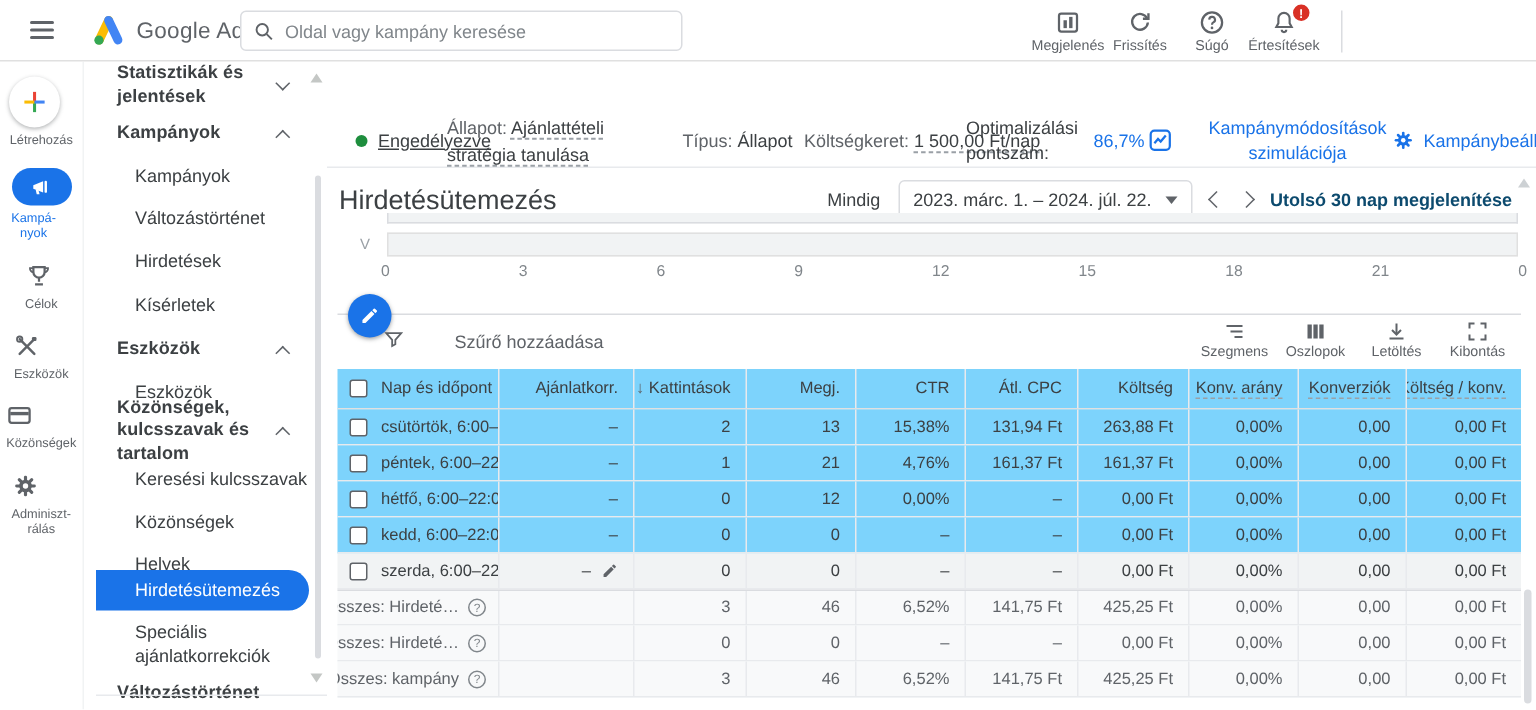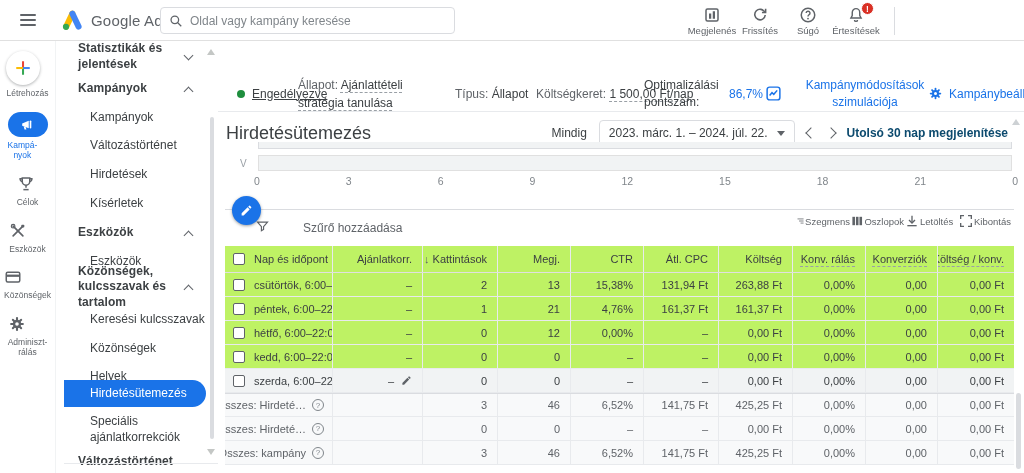--- a/index.html
+++ b/index.html
@@ -75,24 +75,24 @@
   .chart .row-label{position:absolute;left:30px;top:16px;font-size:10px;color:#9aa0a6;}
   .chart .axis{position:absolute;left:44px;right:6px;top:33px;display:flex;justify-content:space-between;font-size:10.5px;color:#80868b;}
 
   .fab{position:absolute;left:22px;top:155px;width:29px;height:29px;border-radius:50%;background:#1a73e8;display:flex;align-items:center;justify-content:center;box-shadow:0 1px 3px rgba(60,64,67,.5);cursor:pointer;z-index:5;}
 
   .card{position:absolute;left:15px;top:168px;width:789px;border-top:1px solid #dadce0;background:#fff;}
   .toolbar{position:relative;height:36px;text-decoration:underline;}
   .tb-filter{position:absolute;left:30px;top:9px;cursor:pointer;}
   .tb-filter-label{position:absolute;left:78px;top:11px;font-size:12px;color:#5f6368;cursor:pointer;}
   .tb-tools{position:absolute;right:2px;top:3px;display:flex;}
-  .tool{width:54px;display:flex;align-items:center;gap:0px;cursor:pointer;}
+  .tool{width:54px;display:flex;flex-direction:column;align-items:center;gap:0px;cursor:pointer;}
   .tool .lbl{font-size:9.5px;color:#5f6368;white-space:nowrap;}
 
-  .trow{display:grid;grid-template-columns:107px 90px 75px 73px 73px 75px 74px 73px 72px 77px;height:24px;border-bottom:1px solid #e8eaed;font-size:11px;color:#3c4043;background:#bef264;}
+  .trow{display:grid;grid-template-columns:107px 90px 75px 73px 73px 75px 74px 73px 72px 77px;height:24px;border-bottom:1px solid #e8eaed;font-size:11px;color:#3c4043;background:#7dd3fc;}
   .trow>div{display:flex;align-items:center;justify-content:flex-end;padding:0 10px 0 4px;border-left:1px solid #e8eaed;overflow:hidden;white-space:nowrap;}
   .trow>div:first-child{justify-content:flex-start;border-left:none;padding-left:8px;gap:9px;}
   .trow.thead{height:27px;border-bottom:1px solid #e0e0e0;color:#3c4043;}
   .trow.hl{background:#f1f3f4;}
   .trow.summary{background:#f8f9fa;color:#5f6368;}
   .trow.summary>div:first-child{justify-content:flex-end;padding-right:8px;gap:6px;}
   .trow.summary-first{border-top:1px solid #dadce0;}
   .cb{width:12px;height:12px;border:1.5px solid #5f6368;border-radius:2px;flex:none;cursor:pointer;background:#fff;}
   .sort-arrow{color:#5f6368;margin-right:3px;font-size:11px;}
   .help-circle{width:12px;height:12px;border:1px solid #80868b;border-radius:50%;color:#80868b;font-size:8px;display:inline-flex;align-items:center;justify-content:center;flex:none;cursor:pointer;}
@@ -444,21 +444,21 @@
       <div>
           <span>CTR</span>
         </div>
       <div>
           <span>Átl. CPC</span>
         </div>
       <div>
           <span>Költség</span>
         </div>
       <div>
-          <span class="hdr-dashed">Konv. rálás</span>
+          <span class="hdr-dashed">Konv. arány</span>
         </div>
       <div>
           <span class="hdr-dashed">Konverziók</span>
         </div>
       <div>
           <span class="hdr-dashed">Költség / konv.</span>
         </div>
     </div>
 
     <div class="trow">

